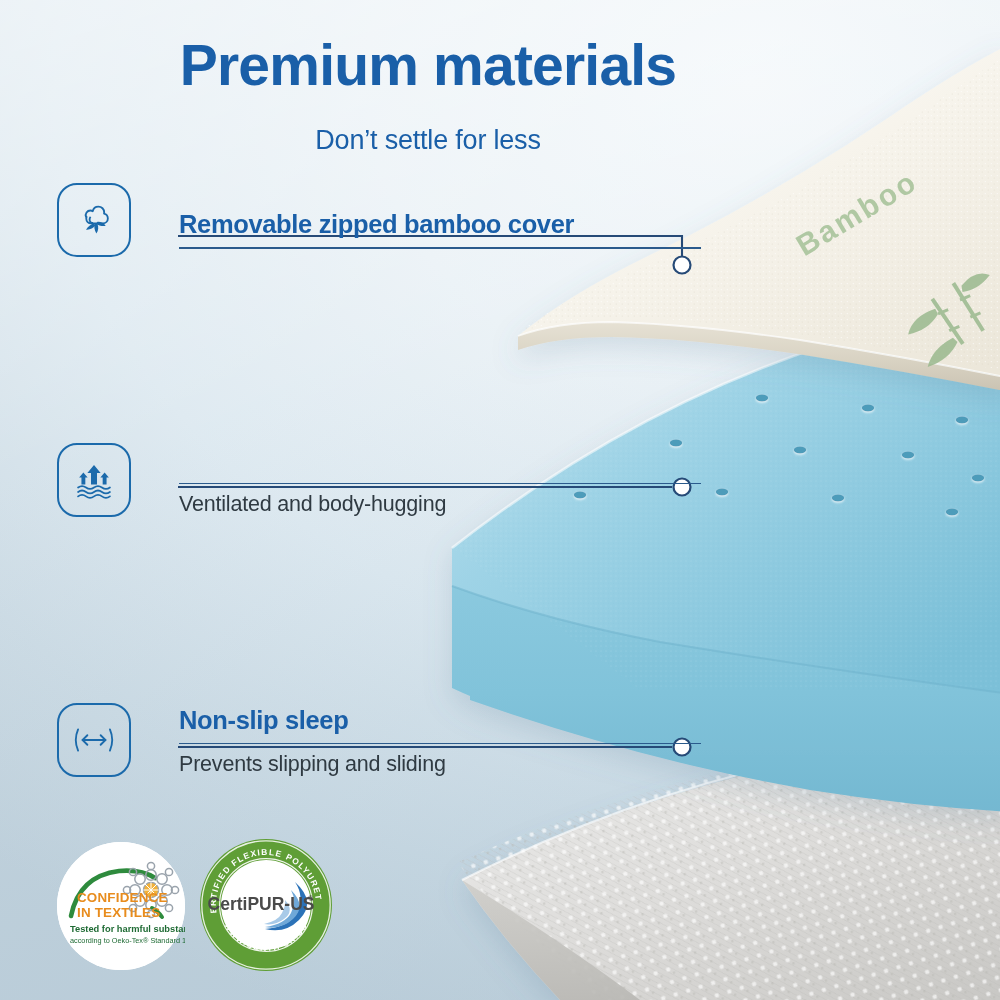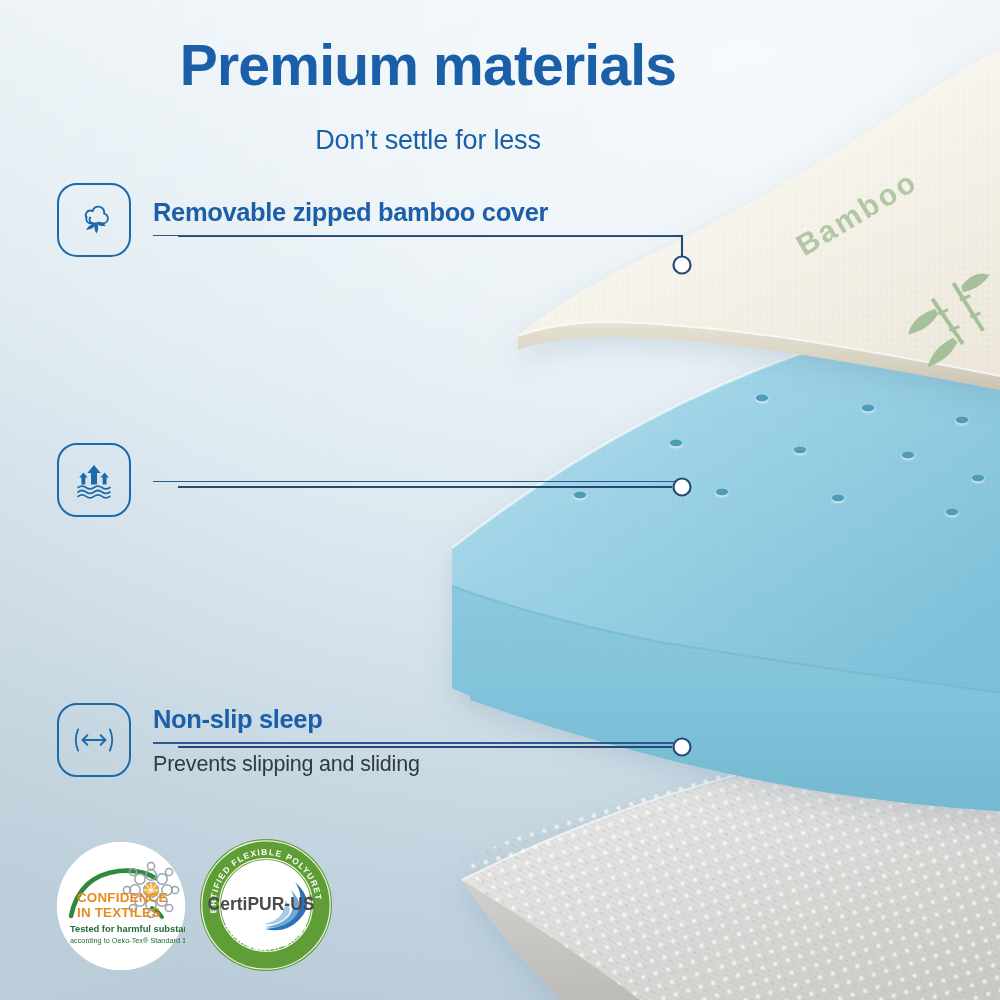--- a/index.html
+++ b/index.html
@@ -53,22 +53,23 @@
     letter-spacing: -0.2px;
   }
 
   
   .art { position: absolute; inset: 0; z-index: 2; }
 
   
   .feature {
     position: absolute;
     display: flex;
-    align-items: center;
+    align-items: flex-end;
     z-index: 7;
+    gap: 26px;
   }
   .feature-icon {
     width: 74px;
     height: 74px;
     border: 2.6px solid #1b6aab;
     border-radius: 20px;
     flex: 0 0 74px;
     display: flex;
     align-items: center;
     justify-content: center;
@@ -331,20 +332,21 @@
         </g>
         <g stroke="#1b6aab" stroke-width="2" fill="none" stroke-linecap="round">
           <path d="M8 34.5 q4.5 -3.2 9 0 t9 0 t9 0 t9 0"></path>
           <path d="M8 39.5 q4.5 -3.2 9 0 t9 0 t9 0 t9 0"></path>
           <path d="M8 44.5 q4.5 -3.2 9 0 t9 0 t9 0 t9 0"></path>
         </g>
       </svg>
     </div>
     <div class="feature-text">
       <div class="feature-rule"></div>
+      <div class="feature-sub">Ventilated and body-hugging</div>
     </div>
   </div>
 
   <div class="feature" id="feature-3">
     <div class="feature-icon">
       <svg viewBox="0 0 52 52" width="46" height="46">
         <g stroke="#1b6aab" stroke-width="2.1" fill="none" stroke-linecap="round">
           <path d="M13.5 26 h25"></path>
           <path d="M18.5 20.6 L13 26 l5.5 5.4"></path>
           <path d="M33.5 20.6 L39 26 l-5.5 5.4"></path>

